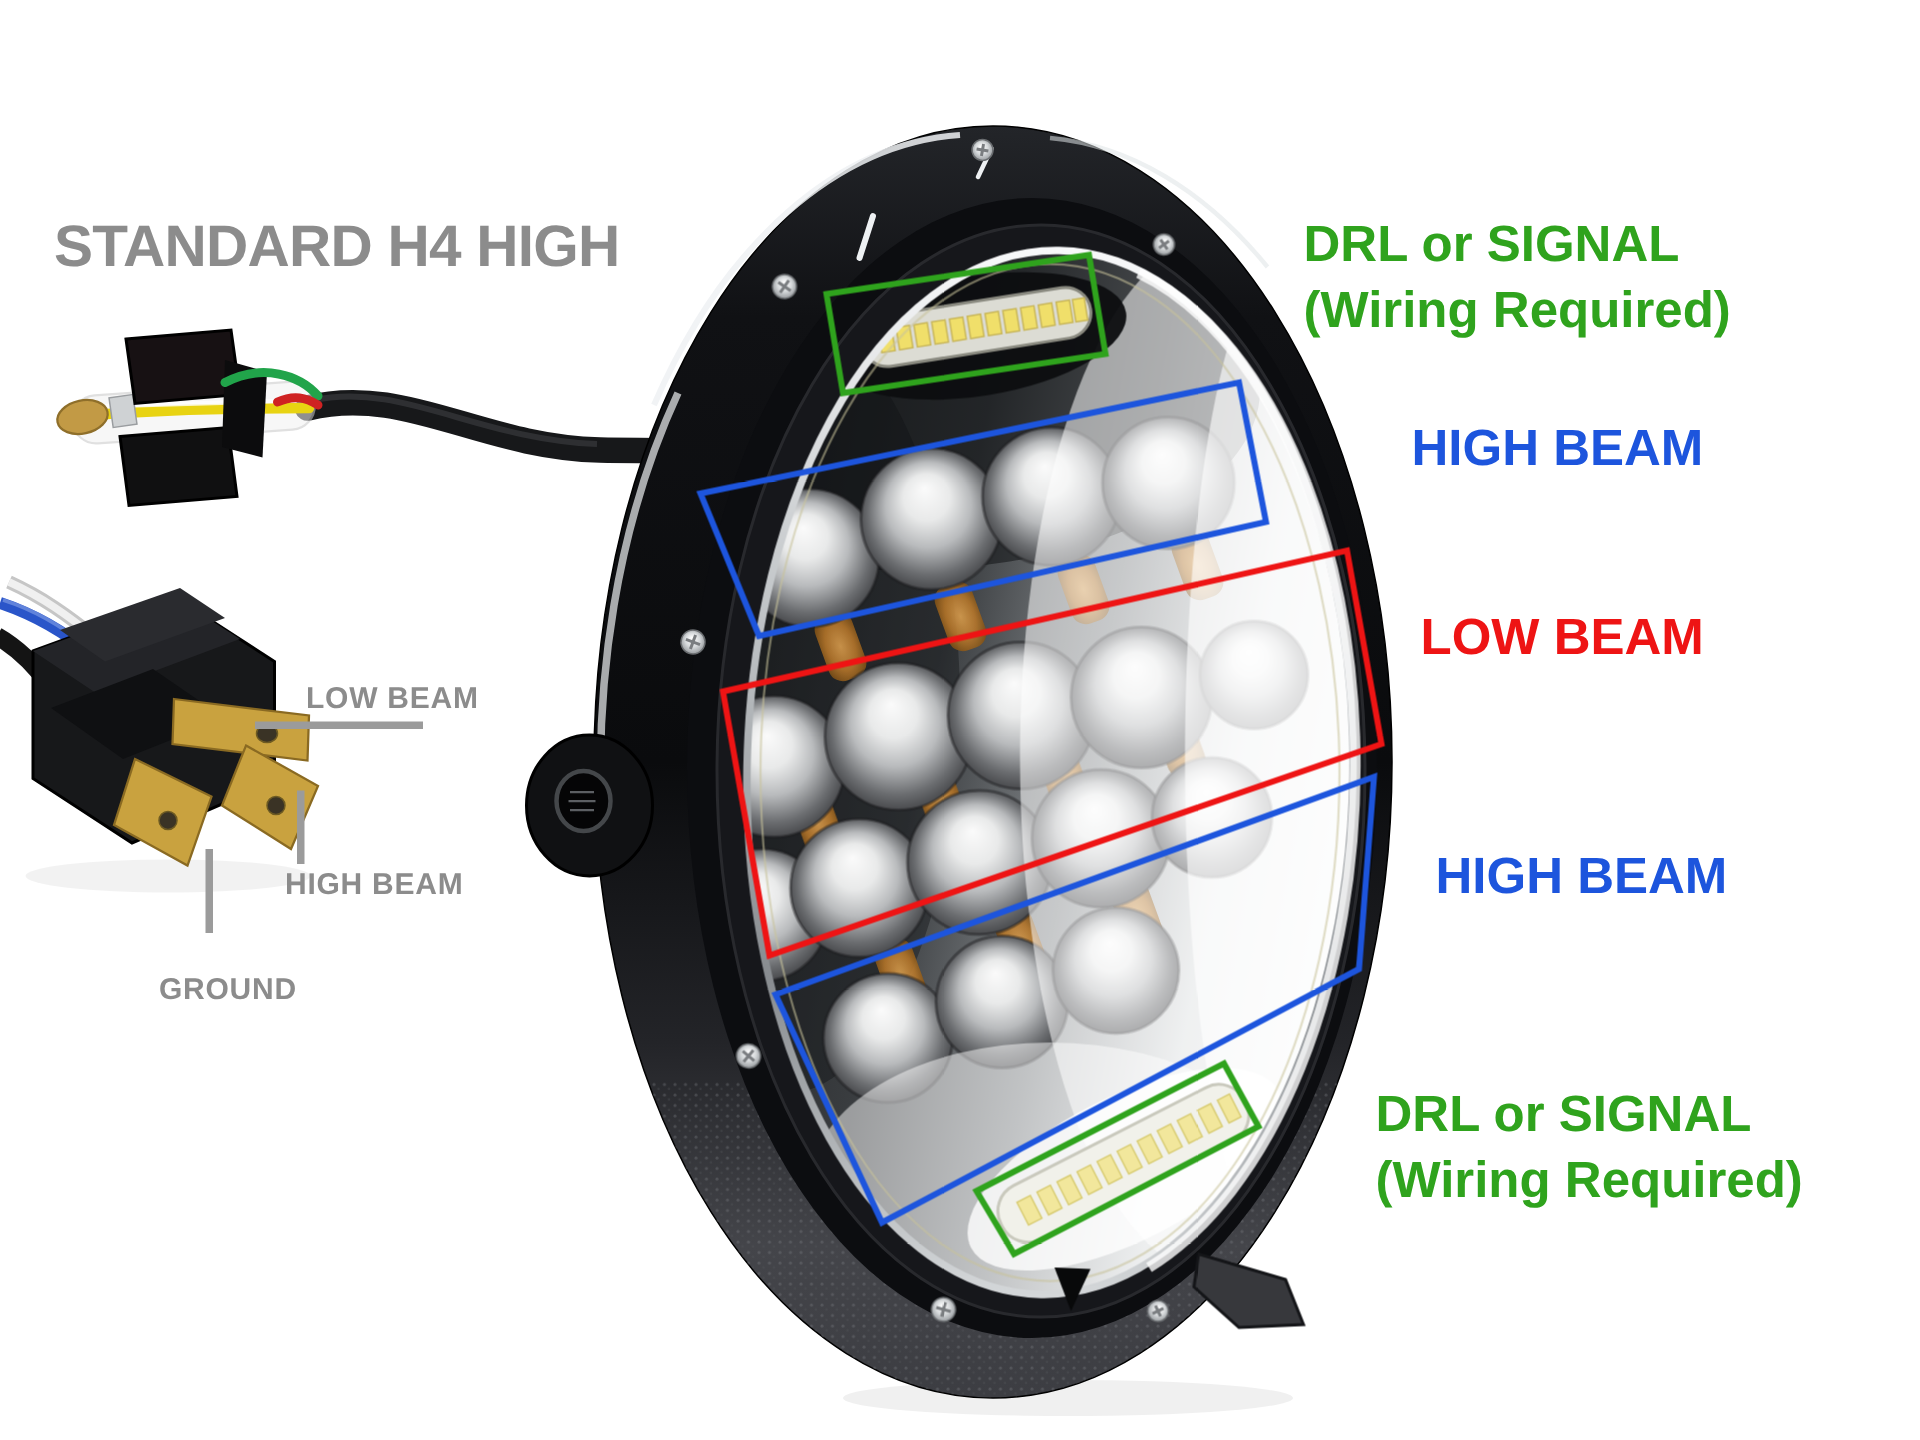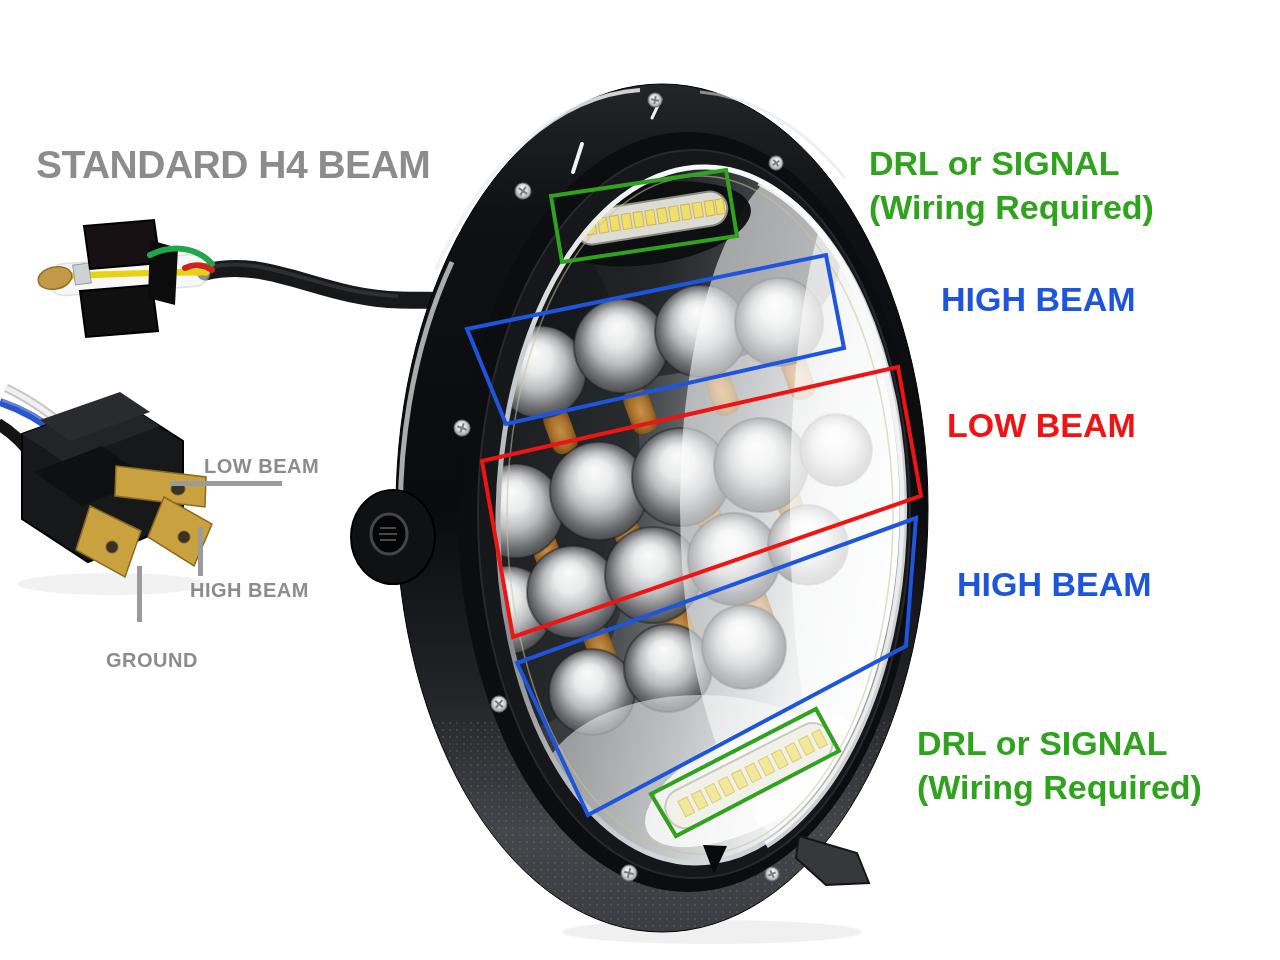--- a/index.html
+++ b/index.html
@@ -277,21 +277,21 @@
 
   <g fill="none" stroke-width="4" stroke-linejoin="miter">
     <polygon points="551,196 726,170 737,236 562,262" stroke="#2fa31d"></polygon>
     <polygon points="467,329 826,255 844,348 506,424" stroke="#1d55dd"></polygon>
     <polygon points="482,461 898,367 921,496 513,637" stroke="#ee1414"></polygon>
     <polygon points="517,663 916,518 906,646 588,815" stroke="#1d55dd"></polygon>
     <polygon points="651,794 816,709 839,751 676,836" stroke="#2fa31d"></polygon>
   </g>
 </svg>
 
-<div class="lbl" id="title-label" style="color: rgb(140, 140, 140);">STANDARD H4 BEAM</div>
+<div class="lbl" id="title-label" style="color: rgb(140, 140, 140);">STANDARD H4 HIGH</div>
 
 <div class="lbl big two" id="drl-top-label" style="color: rgb(47, 163, 29);">
   <div>DRL or SIGNAL</div>
   <div>(Wiring Required)</div>
 </div>
 
 <div class="lbl big" id="high-beam-top-label" style="color: rgb(29, 85, 221);">HIGH BEAM</div>
 
 <div class="lbl big" id="low-beam-label" style="color: rgb(238, 20, 20);">LOW BEAM</div>
 

